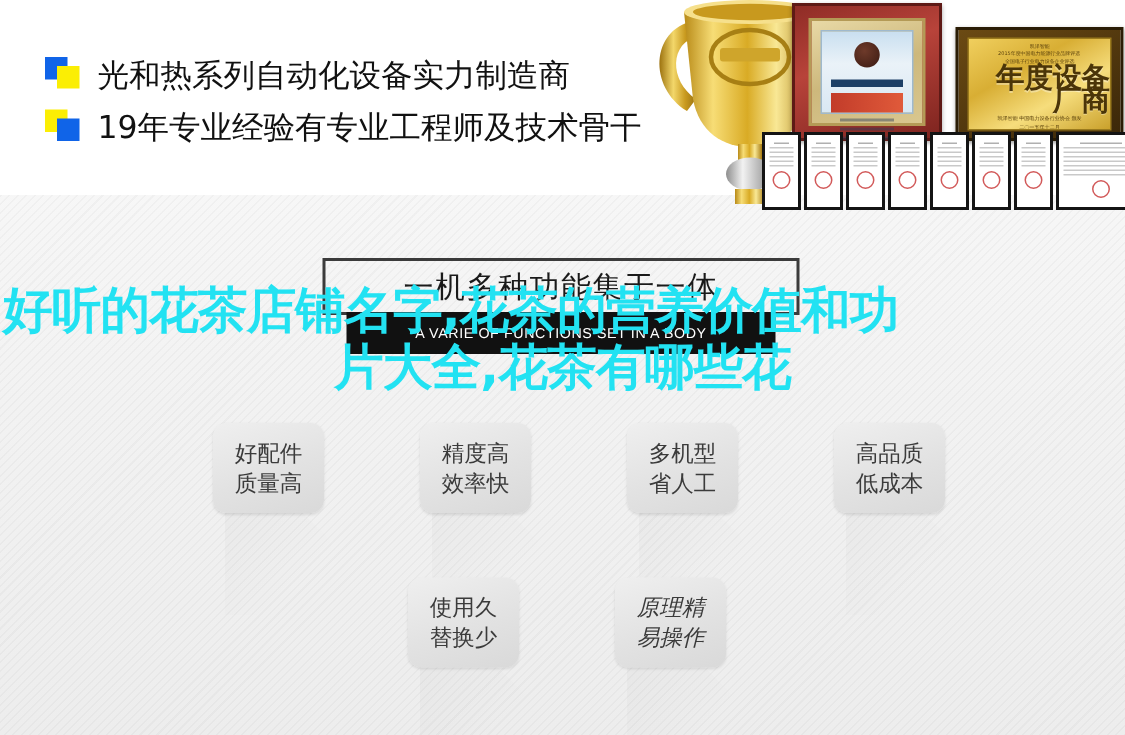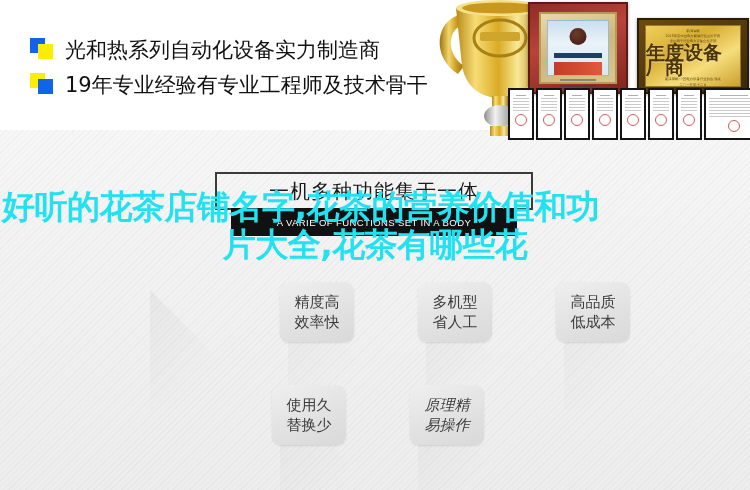--- a/index.html
+++ b/index.html
@@ -15,20 +15,21 @@
       repeating-linear-gradient(135deg,
         rgba(0,0,0,0.028) 0px, rgba(0,0,0,0.028) 1px,
         rgba(0,0,0,0) 1px, rgba(0,0,0,0) 4px),
       linear-gradient(180deg,#fbfbfb 0%,#f2f2f2 55%,#ededed 100%);
   }
 
   
   .topband{
     position:absolute;left:0;top:0;width:750px;height:130px;
     background:#ffffff;
+    text-align:right;
   }
   .headlines{
     position:absolute;left:30px;top:34px;
   }
   .hl-row{
     display:flex;align-items:center;height:31px;margin-bottom:4px;
   }
   .bullet{
     position:relative;width:26px;height:23px;margin-right:9px;flex:0 0 auto;
   }
@@ -340,20 +341,24 @@
     </div>
   </div>
 
   <div class="banner">
     <div class="frame"></div>
     <div class="cn">一机多种功能集于一体</div>
     <div class="en">A VARIE OF FUNCTIONS SET IN A BODY</div>
   </div>
 
   <div class="shadowtail" style="left:150px;top:290px;"></div>
+  <div class="card" style="left:142px;top:282px;">
+    <span class="t">好配件</span>
+    <span class="t">质量高</span>
+  </div>
 
   <div class="shadowtail" style="left:288px;top:290px;"></div>
   <div class="card" style="left:280px;top:282px;">
     <span class="t">精度高</span>
     <span class="t">效率快</span>
   </div>
 
   <div class="shadowtail" style="left:426px;top:290px;"></div>
   <div class="card" style="left:418px;top:282px;">
     <span class="t">多机型</span>

